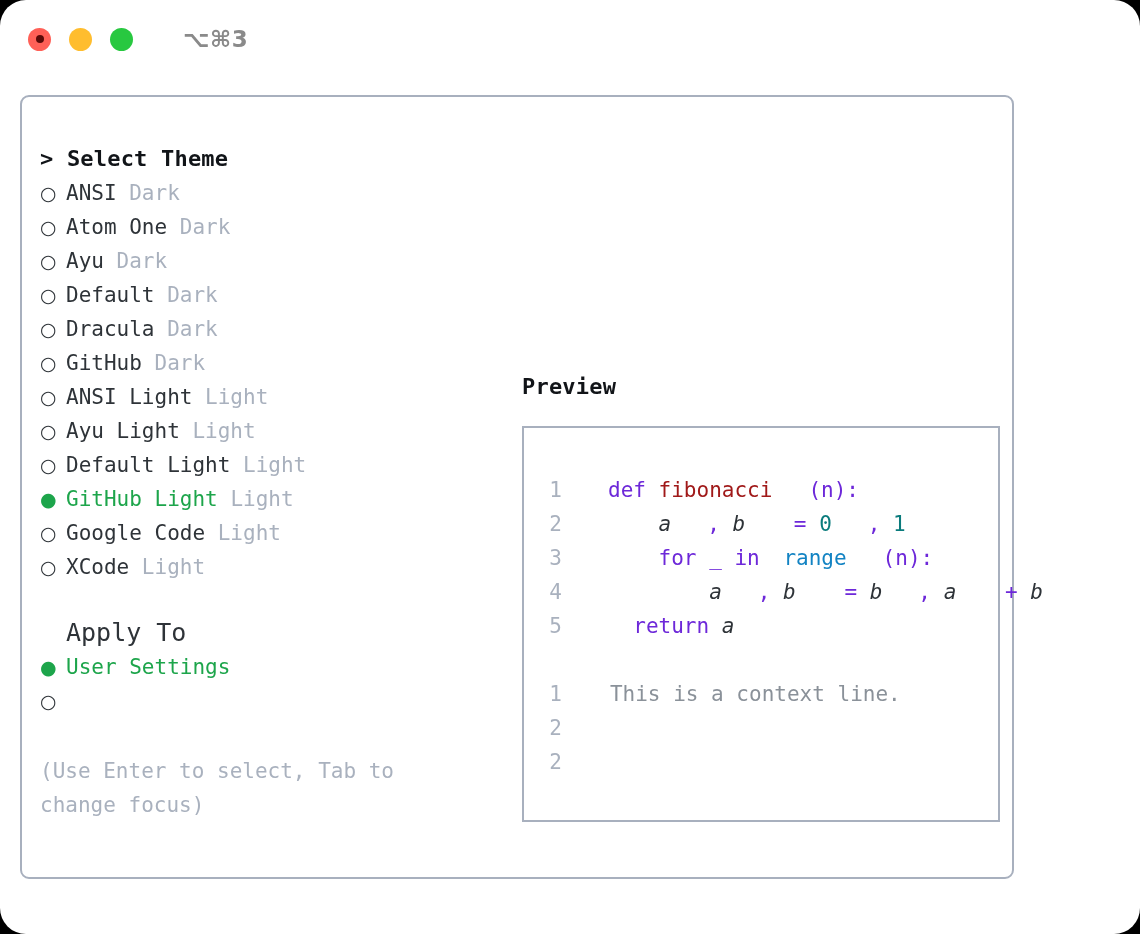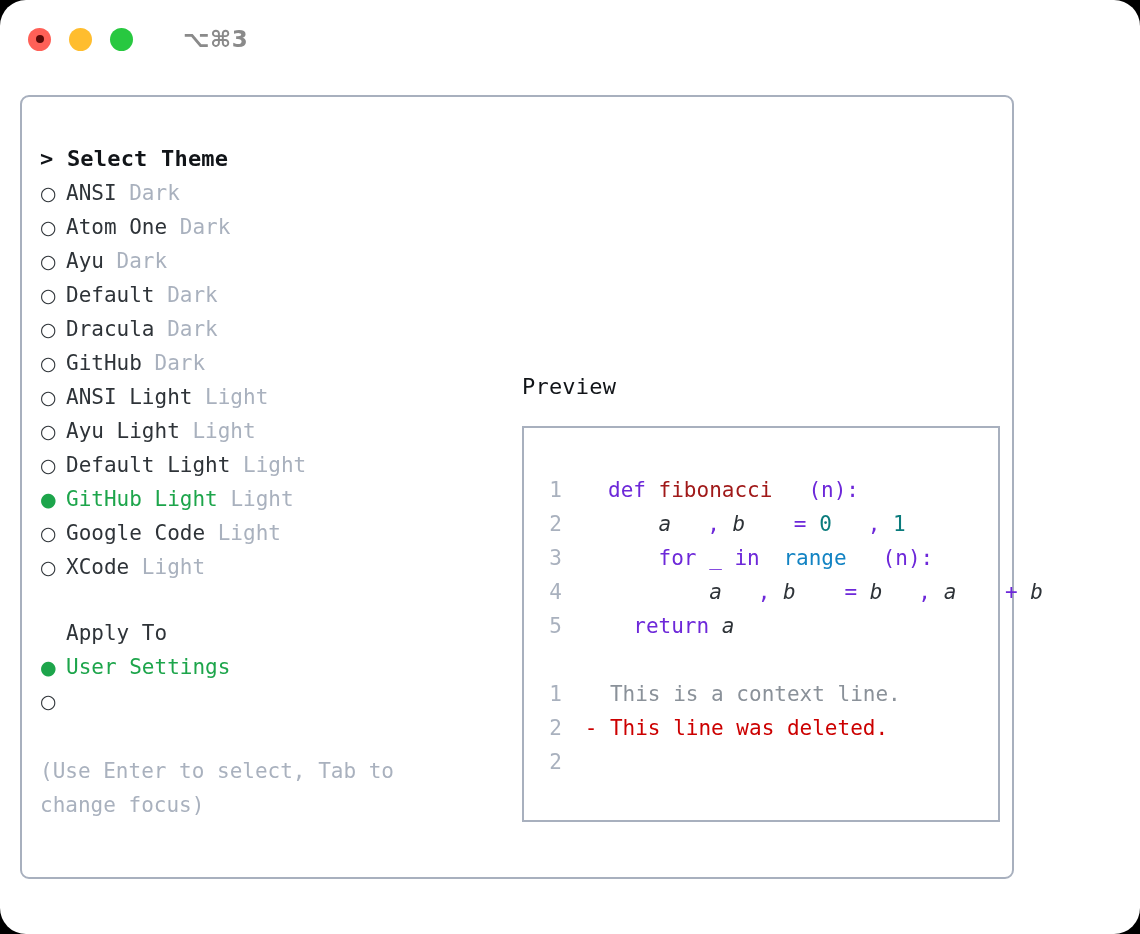--- a/index.html
+++ b/index.html
@@ -102,41 +102,41 @@
     font-size: 19px;
     font-family: "DejaVu Sans", "Liberation Sans", sans-serif;
   }
   .marker.on { color: #1da54b; }
 
   .row .name     { color: #2e3338; }
   .row .variant  { color: #a9b1be; }
   .row.selected .name { color: #1da54b; }
 
   .apply-title {
-    font-size: 21px;
+    font-size: 25px;
     color: #2e3338;
     line-height: 34px;
     padding-left: 26px;
     white-space: pre;
     margin-top: 32px;
   }
 
   .hint {
     margin-top: 36px;
     font-size: 21px;
     line-height: 34px;
     color: #a9b1be;
     width: 410px;
     white-space: pre-wrap;
   }
 
   
   .preview-title {
     font-size: 22px;
-    font-weight: normal;
+    font-weight: bold;
     color: #111418;
     letter-spacing: 0.2px;
     line-height: 34px;
   }
 
   .preview-box {
     margin-top: 22px;
     width: 478px;
     height: 396px;
     border: 2px solid #a8b0be;
@@ -224,21 +224,21 @@
           <div id="code-block">
               <div class="code-line"><span class="lineno">1</span><span class="code-text"><span class="tok-kw">def </span><span class="tok-fn">fibonacci</span><span class="tok-kw">(n):</span></span></div>
               <div class="code-line"><span class="lineno">2</span><span class="code-text"><span class="tok-kw">    </span><span class="tok-var">a</span><span class="tok-kw">, </span><span class="tok-var">b</span><span class="tok-kw"> = </span><span class="tok-num">0</span><span class="tok-kw">, </span><span class="tok-num">1</span></span></div>
               <div class="code-line"><span class="lineno">3</span><span class="code-text"><span class="tok-kw">    for _ in </span><span class="tok-call">range</span><span class="tok-kw">(n):</span></span></div>
               <div class="code-line"><span class="lineno">4</span><span class="code-text"><span class="tok-kw">        </span><span class="tok-var">a</span><span class="tok-kw">, </span><span class="tok-var">b</span><span class="tok-kw"> = </span><span class="tok-var">b</span><span class="tok-kw">, </span><span class="tok-var">a</span><span class="tok-kw"> + </span><span class="tok-var">b</span></span></div>
               <div class="code-line"><span class="lineno">5</span><span class="code-text"><span class="tok-kw">  return </span><span class="tok-var">a</span></span></div>
             </div>
           <div class="spacer"></div>
           <div id="diff-block">
               <div class="code-line"><span class="lineno">1</span><span class="diff-ctx">   This is a context line.</span></div>
-              <div class="code-line"><span class="lineno">2</span><span class="diff-del"> - This line was deleted.</span></div>
+              <div class="code-line"><span class="lineno">2</span></div>
               <div class="code-line"><span class="lineno">2</span></div>
             </div>
         </div>
       </div>
 
     </div>
   </div>
 </div>
 
 </body></html>

